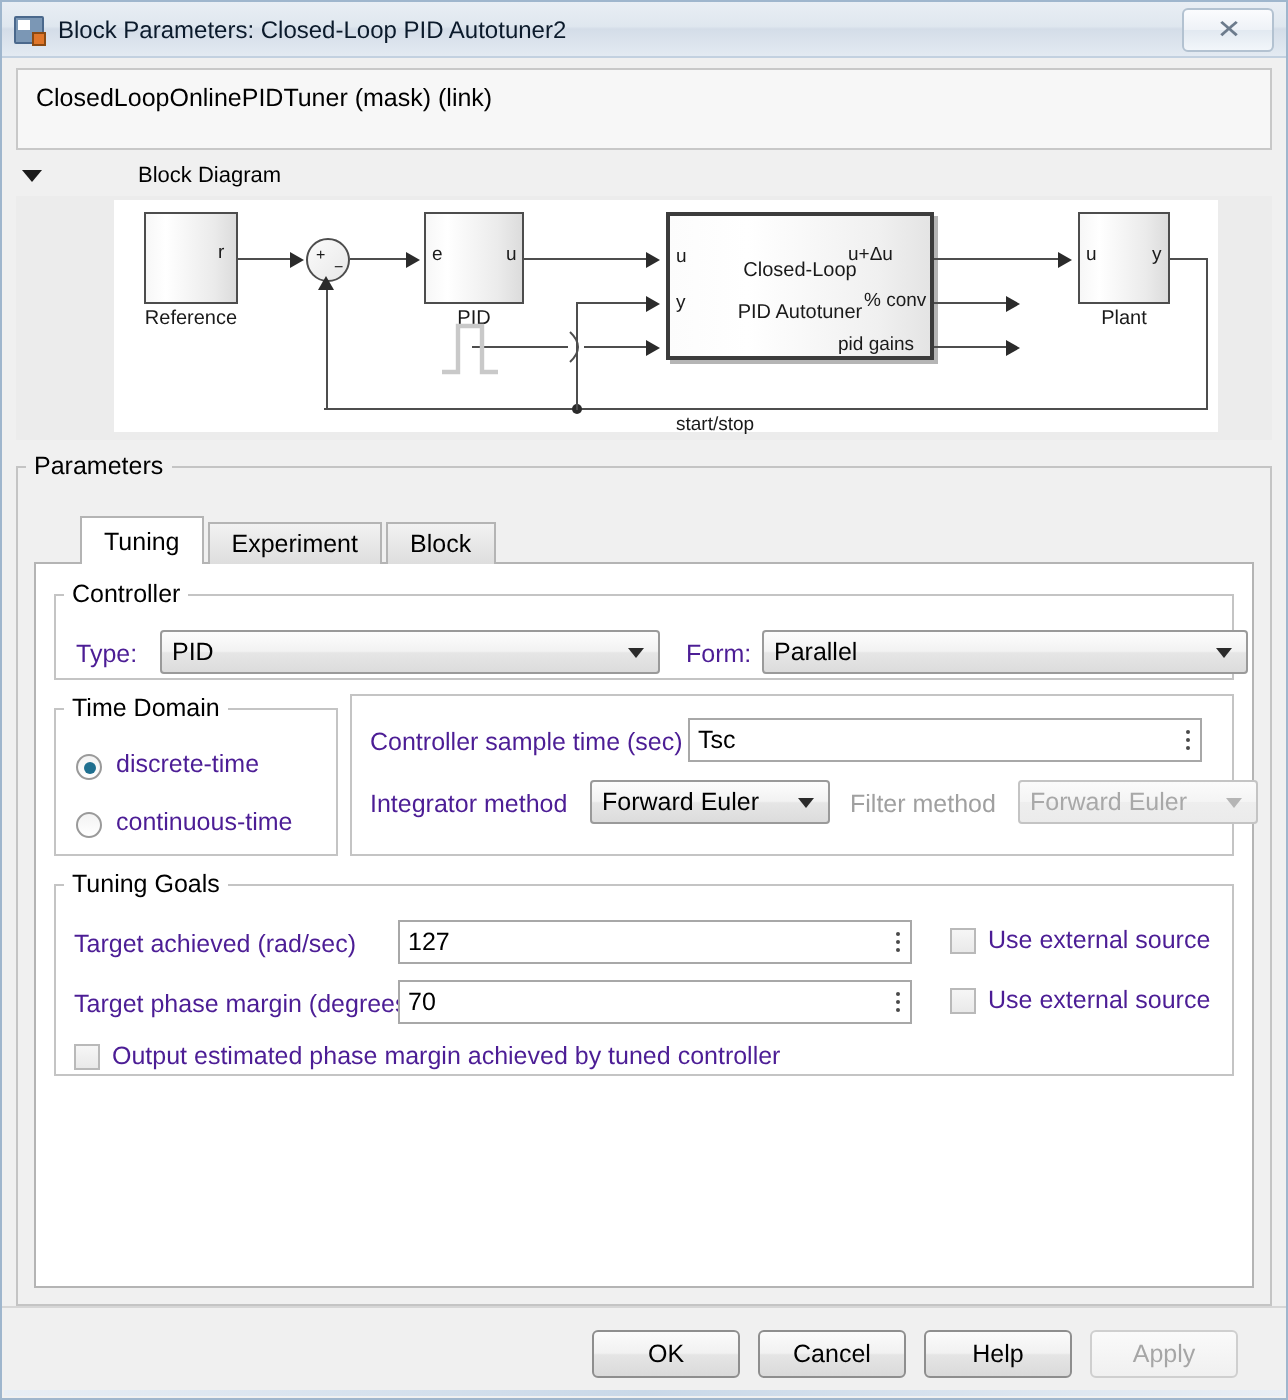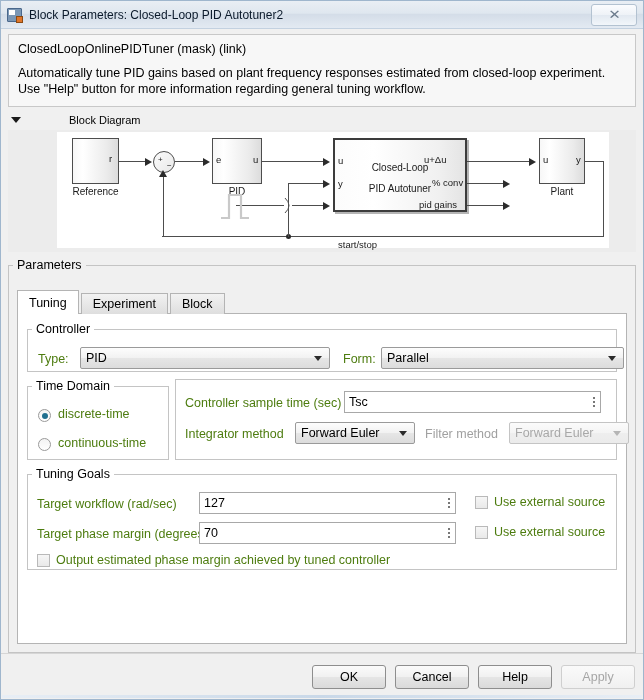--- a/index.html
+++ b/index.html
@@ -266,35 +266,36 @@
     cursor: pointer;
     box-sizing: border-box;
     position: relative;
   }
   .tab.active {
     height: 24px;
     background: #ffffff;
     border-color: #b4b4b4;
     z-index: 4;
     font-weight: normal;
+    margin-left: 23px;
   }
 
   #tabpanel {
     position: absolute;
     left: 8px; top: 41px; right: 8px; bottom: 8px;
     background: #ffffff;
     border: 1px solid #b4b4b4;
     box-sizing: border-box;
   }
 
   
   .lbl {
     position: absolute;
     font-size: 12.5px;
-    color: #4d7c0f;
+    color: #4c1d95;
     white-space: nowrap;
   }
   .lbl.dis { color: #a0a0a0; }
 
   select.combo, div.combo {
     position: absolute;
     height: 22px;
     border: 1px solid #9a9a9a;
     border-radius: 2px;
     background: linear-gradient(to bottom, #fdfdfd 0%, #f2f2f2 48%, #e6e6e6 52%, #dcdcdc 100%);
@@ -387,21 +388,21 @@
   }
 
   
   #btnbar {
     flex: 0 0 46px;
     height: 46px;
     border-top: 1px solid #d6d6d6;
     display: flex;
     align-items: center;
     justify-content: flex-end;
-    padding-right: 8px;
+    padding-right: 24px;
     gap: 9px;
     box-sizing: border-box;
   }
   .btn {
     width: 74px; height: 24px;
     border: 1px solid #8e8e8e;
     border-radius: 3px;
     background: linear-gradient(to bottom, #fbfbfb 0%, #f1f1f1 48%, #e5e5e5 52%, #dadada 100%);
     font-size: 12.5px;
     font-family: "Liberation Sans", sans-serif;
@@ -435,24 +436,20 @@
       <div class="ic-lock"></div>
     </div>
     <div id="title-text">Block Parameters: Closed-Loop PID Autotuner2</div>
     <div id="close-btn">
       <span class="x-glyph">✕</span>
     </div>
   </div>
 
   <div id="desc-panel">
     <div id="desc-title">ClosedLoopOnlinePIDTuner (mask) (link)</div>
-    <div id="desc-body">
-      <div>Automatically tune PID gains based on plant frequency responses estimated from closed-loop experiment.</div>
-      <div>Use "Help" button for more information regarding general tuning workflow.</div>
-    </div>
   </div>
 
   <div id="bd-header">
     <div id="bd-arrow"></div>
     <div id="bd-label">Block Diagram</div>
   </div>
 
   <div id="bd-outer">
     <div id="bd-canvas">
 
@@ -588,21 +585,21 @@
           <div class="lbl dis" style="left:249px; top:47px;">Filter method</div>
           <div class="combo disabled" style="left:333px; top:42px; width:120px;">
             <span>Forward Euler</span>
             <span class="caret"></span>
           </div>
         </fieldset>
 
         <fieldset class="grp" style="position:absolute; left:9px; top:153px; right:9px; height:101px;">
           <legend>Tuning Goals</legend>
 
-          <div class="lbl" style="left:9px; top:16px;">Target workflow (rad/sec)</div>
+          <div class="lbl" style="left:9px; top:16px;">Target achieved (rad/sec)</div>
           <input class="txt" type="text" style="left: 171px; top: 11px; width: 244px;" value="127">
           <div class="spin" style="left:414px; top:11px;">
             <i></i>
               <i></i>
               <i></i>
           </div>
           <div class="chk" style="left:447px; top:15px;"></div>
           <div class="lbl" style="left:466px; top:14px;">Use external source</div>
 
           <div class="lbl" style="left:9px; top:46px;">Target phase margin (degrees)</div>

